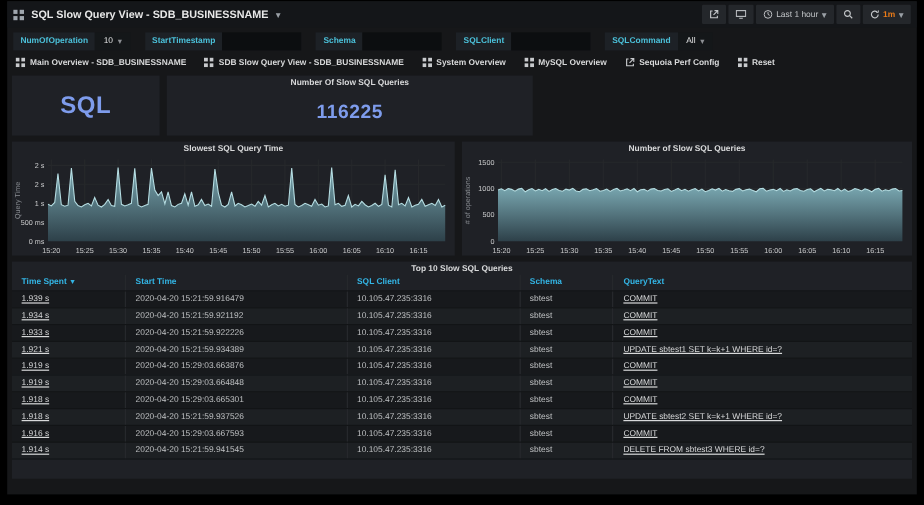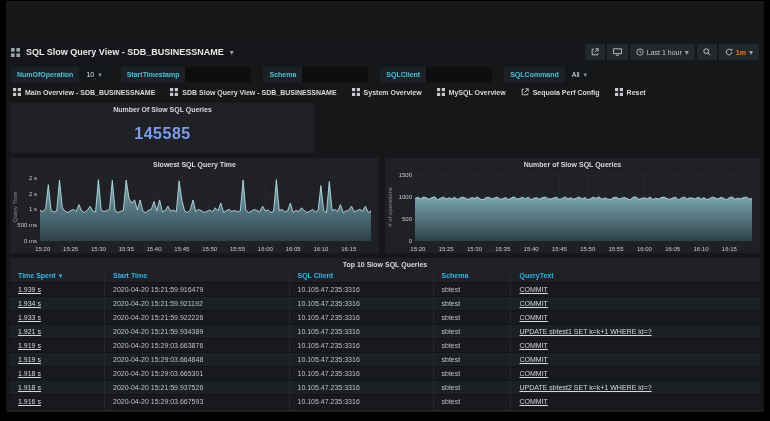--- a/index.html
+++ b/index.html
@@ -1,20 +1,20 @@
 <!DOCTYPE html>
 <html><head>
 <meta charset="utf-8">
 <style>
   html,body{margin:0;padding:0;}
   body{width:770px;height:421px;background:#000;font-family:"Liberation Sans",sans-serif;overflow:hidden;position:relative;}
   .app{position:absolute;top:1px;left:6px;right:6px;bottom:9px;background:#161719;overflow:hidden;}
 
   
-  .navbar{height:22px;display:flex;align-items:center;padding:0 5px;background:#141619;margin-top:40px;}
+  .navbar{height:22px;display:flex;align-items:center;padding:0 5px;background:#141619;}
   .nav-title-group{display:flex;align-items:center;gap:6px;cursor:pointer;}
   .nav-grid-icon{color:#9fa6ad;display:flex;}
   .nav-title{font-size:9px;font-weight:bold;color:#e8e8e8;}
   .nav-caret{color:#9aa0a6;font-size:8px;}
   .nav-right{margin-left:auto;display:flex;gap:2px;align-items:center;}
   .nav-btn{background:#24272b;color:#c3c6c9;height:16px;display:flex;align-items:center;gap:3px;padding:0 6px;font-size:7px;border-radius:1px;cursor:pointer;}
   .nav-btn svg{display:block;}
   .refresh-val{color:#eb7b18;font-weight:bold;}
 
   
@@ -218,23 +218,26 @@
             <rect x="6" y="0" width="4" height="4" fill="currentColor"></rect>
             <rect x="0" y="6" width="4" height="4" fill="currentColor"></rect>
             <rect x="6" y="6" width="4" height="4" fill="currentColor"></rect>
           </svg>
         </span>
         <span>Reset</span>
       </div>
     </div>
 
   <div class="row stats-row">
+    <div class="panel stat-panel p-sql">
+      <div class="stat-value sql-logo">SQL</div>
+    </div>
     <div class="panel stat-panel p-count">
       <div class="panel-title">Number Of Slow SQL Queries</div>
-      <div class="stat-value">145585</div>
+      <div class="stat-value">116225</div>
     </div>
   </div>
 
   <div class="row graphs-row">
     <div class="panel graph-panel g-left">
       <div class="panel-title">Slowest SQL Query Time</div>
       <div class="chart" id="chart0">
           <svg width="369" height="84">
             <defs>
               <linearGradient id="areaGrad0" x1="0" y1="0" x2="0" y2="1">

